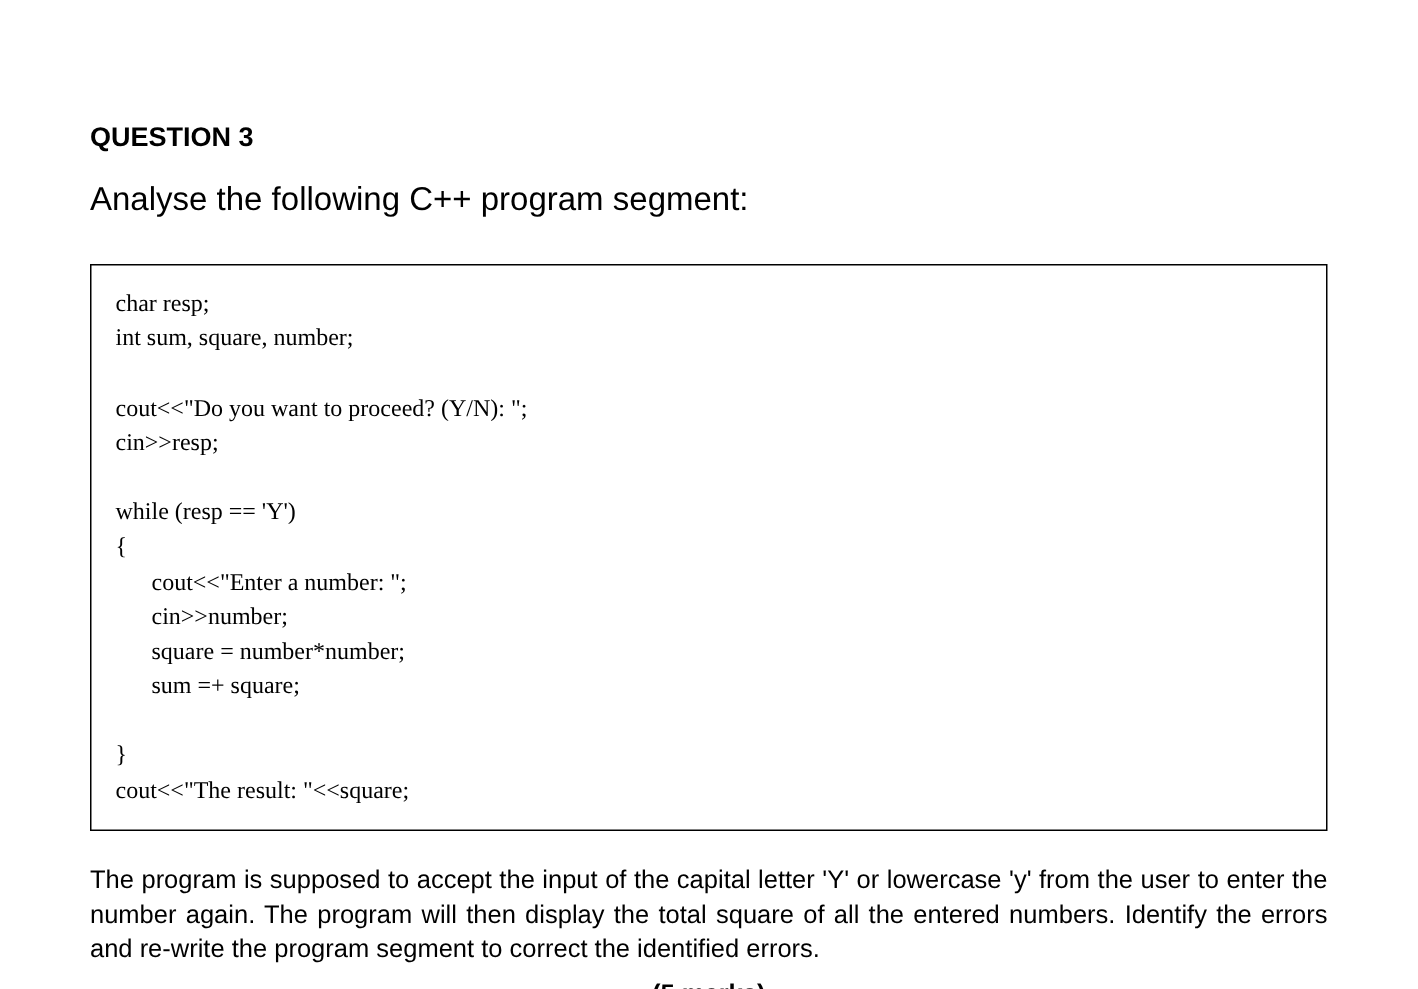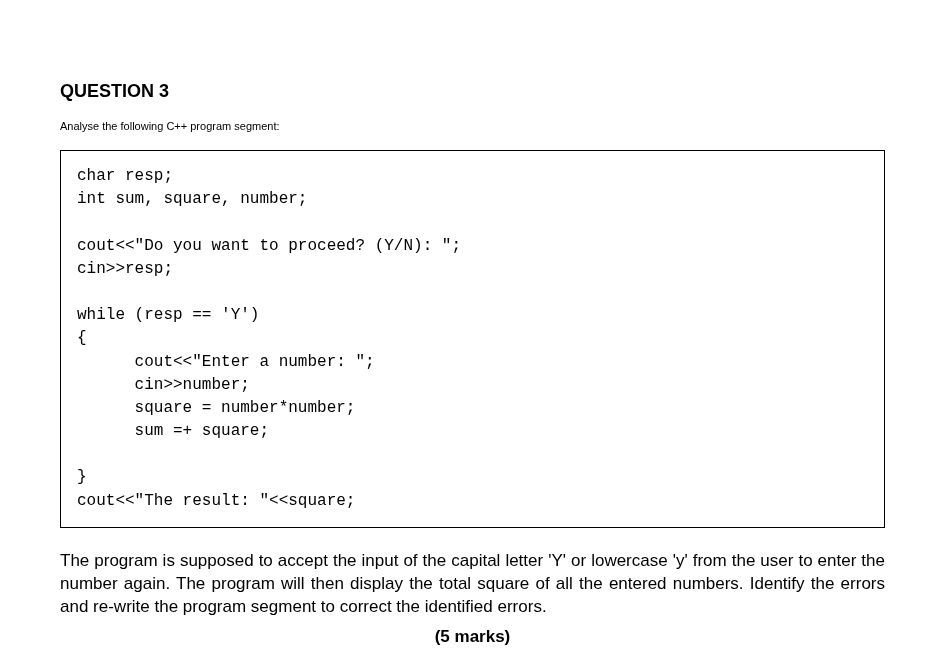--- a/index.html
+++ b/index.html
@@ -15,27 +15,27 @@
       min-height: 659px;
       color: #000;
     }
     .question-title {
       font-weight: bold;
       font-size: 18px;
       margin-bottom: 18px;
       margin-top: 41px;
     }
     .question-intro {
-      font-size: 11px;
-      margin-bottom: 18px;
+      font-size: 22px;
+      margin-bottom: 30px;
     }
     .code-box {
       border: 1.5px solid #000;
       padding: 14px 16px;
-      font-family: Liberation Mono, monospace;
+      font-family: Liberation Serif, serif;
       font-size: 16px;
       line-height: 1.45;
       white-space: pre;
       margin-bottom: 22px;
     }
     .question-body {
       font-size: 17px;
       line-height: 1.35;
       text-align: justify;
       margin-bottom: 8px;

